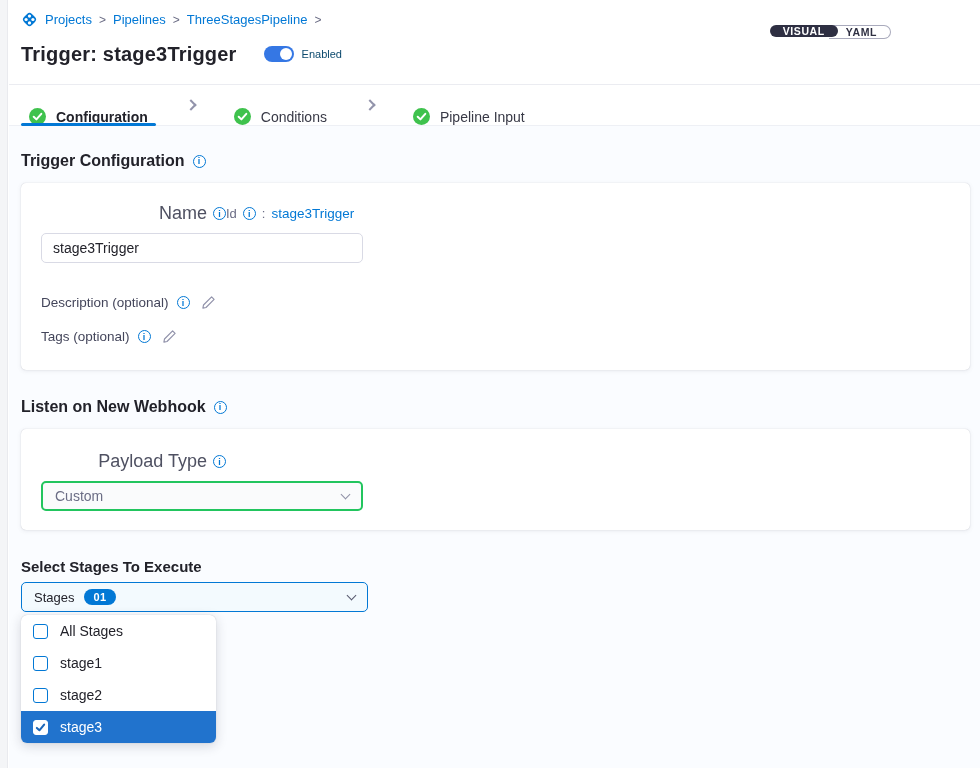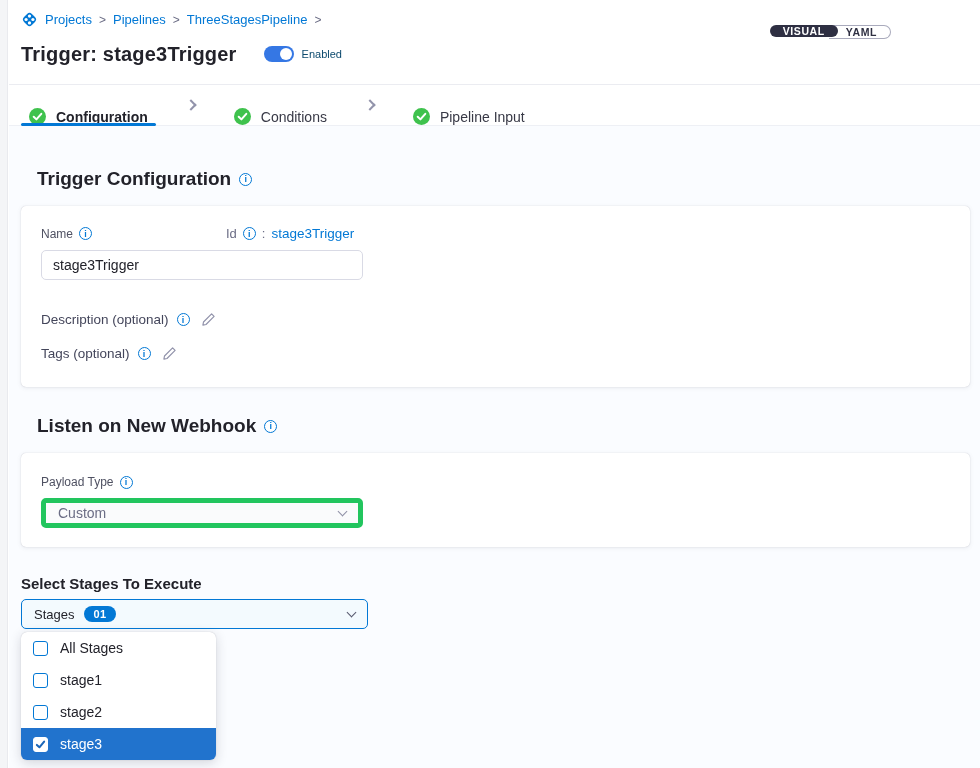--- a/index.html
+++ b/index.html
@@ -49,52 +49,52 @@
   .tab.active { font-weight:700; color:#22222a; }
   .tab.active::after { content:""; position:absolute; left:0; right:0;
     bottom:-1px; height:3px; background:#0278d5; border-radius:2px; }
   .tab-sep { margin:0 31px; width:8px; height:8px;
     border-right:2px solid #9293ab; border-bottom:2px solid #9293ab;
     transform:rotate(-45deg); flex:none; }
   .check-circle { width:17px; height:17px; flex:none; display:block; }
 
   
   .content { background:#fafcff; padding:26px 0 40px 12px; min-height:595px; }
-  .section-heading { font-size:19px; font-weight:700; color:#22222a;
-    display:flex; align-items:center; gap:8px; margin:16px; }
+  .section-heading { font-size:16px; font-weight:700; color:#22222a;
+    display:flex; align-items:center; gap:8px; margin:0; }
   .mt { margin-top:28px; }
   .card { width:949px; background:#fff; border-radius:5px; margin-top:13px;
     box-shadow:0 0 1px rgba(40,41,61,.25), 0 1px 4px rgba(96,97,112,.12); }
   .card-1 { padding:20px 20px 26px; }
   .card-2 { padding:22px 20px 19px; }
 
   .info { width:13px; height:13px; border:1px solid #0278d5; border-radius:50%;
     color:#0278d5; display:inline-flex; align-items:center; justify-content:center;
     font-size:9px; font-weight:600; flex:none; cursor:pointer; background:#fff; }
   .info::after { content:"i"; }
 
   .field-row { display:flex; align-items:center; }
-  .field-label { font-size:12px; color:#4f5162; display:flex;
-    align-items:center; gap:6px; width:185px; }
+  .field-label { font-size:18px; color:#4f5162; display:flex;
+    align-items:center; gap:6px; width:185px;justify-content:flex-end; }
   .id-group { display:flex; align-items:center; gap:6px; font-size:13px;
     color:#6b6d85; }
   .id-link { color:#0278d5; font-size:13.5px; text-decoration:none; cursor:pointer; }
   .text-input { margin-top:9px; width:322px; height:30px; display:block;
     border:1px solid #d9dae5; border-radius:5px; padding:0 11px; font-size:14px;
     color:#22222a; background:#fff; outline:none;
     font-family:"Liberation Sans", sans-serif; }
 
   .inline-label-row { display:flex; align-items:center; gap:8px;
     font-size:13.5px; color:#44465b; font-weight:500; }
   .row-desc { margin-top:32px; }
   .row-tags { margin-top:19px; }
   .edit-icon { width:15px; height:15px; flex:none; cursor:pointer; margin-left:3px; }
 
   .select-box { margin-top:9px; width:322px; height:30px;
-    border:5px solid #22c55e; border-radius:5px; background:#fafbfc;
+    border:2px solid #22c55e; border-radius:5px; background:#fafbfc;
     display:flex; align-items:center; justify-content:space-between;
     padding:0 12px; font-size:14px; color:#6b6d85; cursor:default; }
   .chev { width:7px; height:7px; border-right:1.6px solid #8f90a6;
     border-bottom:1.6px solid #8f90a6; transform:rotate(45deg);
     margin-top:-3px; flex:none; }
 
   .stages-heading { font-size:15px; font-weight:700; margin:28px 0 0; }
   .stages-trigger { margin-top:7px; width:347px; height:30px;
     border:1px solid #0278d5; border-radius:5px; background:#f3fafe;
     display:flex; align-items:center; padding:7px 12px; gap:10px; cursor:pointer; }

